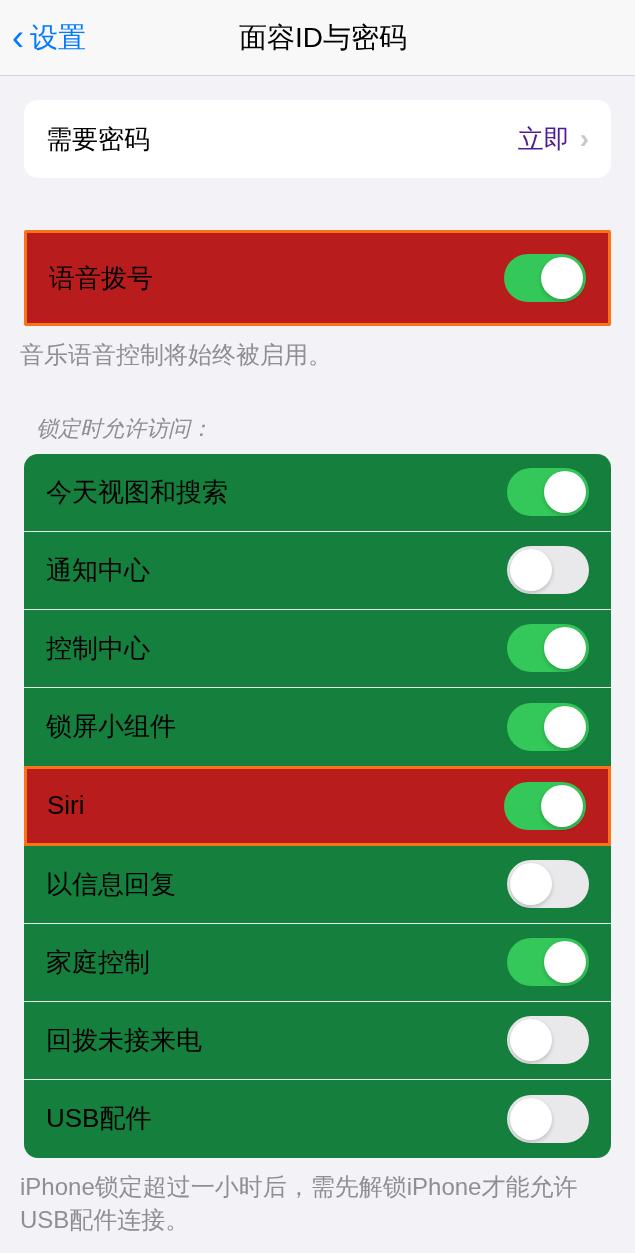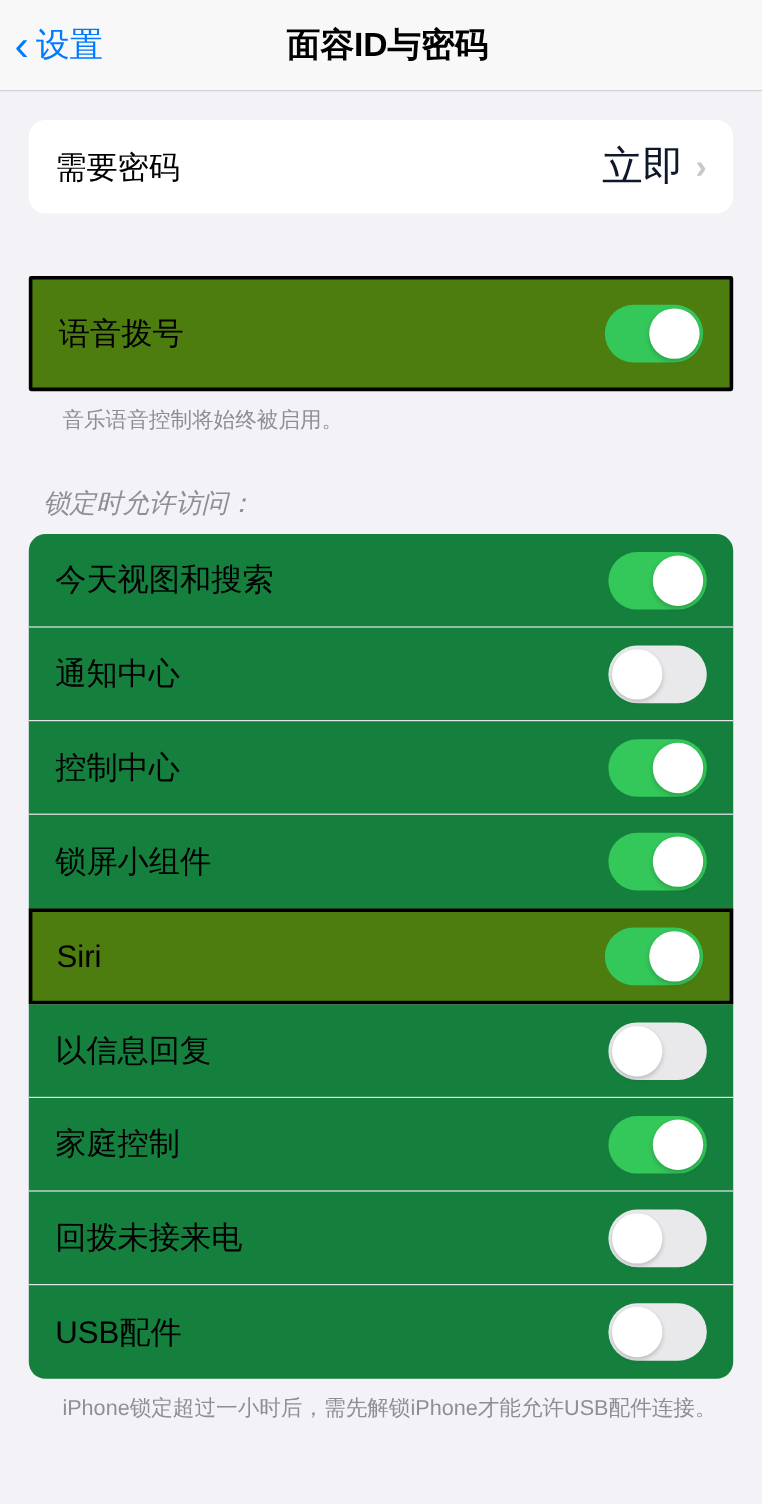--- a/index.html
+++ b/index.html
@@ -36,21 +36,21 @@
       font-weight: 500;
       margin-right: 6px;
       line-height: 1;
     }
     .nav-title {
       position: absolute;
       left: 11px;
       right: 0;
       text-align: center;
       font-size: 28px;
-      font-weight: 700;
+      font-weight: 400;
       color: #000;
       pointer-events: none;
     }
     .content {
       padding-top: 24px;
     }
     .group {
       margin: 0 24px;
       background: #fff;
       border-radius: 14px;
@@ -65,33 +65,33 @@
       color: #000;
       border-bottom: 1px solid #e5e5ea;
     }
     .row:last-child {
       border-bottom: none;
     }
     .row-label {
       flex: 1;
     }
     .row-value {
-      color: #0f172a;
-      font-size: 34px;
+      color: #4c1d95;
+      font-size: 26px;
       margin-right: 10px;
     }
     .disclosure {
       color: #c7c7cc;
       font-size: 28px;
       font-weight: 600;
     }
     .footer-text {
       color: #8e8e93;
-      font-size: 18px;
-      padding: 12px 36px 0 52px;
+      font-size: 24px;
+      padding: 12px 36px 0 20px;
       line-height: 1.4;
     }
     .header-text {
       color: #8e8e93;
       font-size: 22px;
       padding: 0 36px 10px 36px;
       font-style: italic;
     }
     .spacer-md { height: 42px; }
     .spacer-lg { height: 52px; }
@@ -118,24 +118,24 @@
     .toggle.on .knob {
       right: 3px;
     }
     .toggle.off {
       background: #e9e9eb;
     }
     .toggle.off .knob {
       left: 3px;
     }
     .highlight-box {
-      border: 3px solid #000000;
+      border: 3px solid #f97316;
       border-radius: 2px;
       margin: 0 24px;
-      background: #4d7c0f;
+      background: #b91c1c;
       overflow: hidden;
     }
     .highlight-box .row {
       border-bottom: none;
       min-height: 90px;
     }
     .group-section {
       margin: 0 24px;
       background: #15803d;
       border-radius: 14px;

